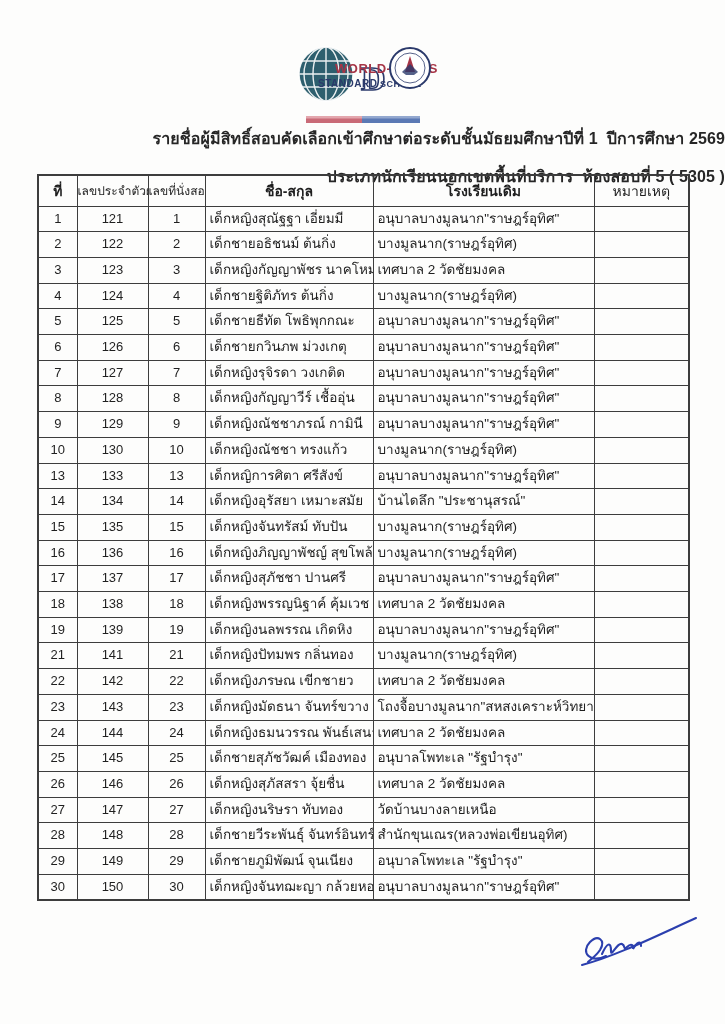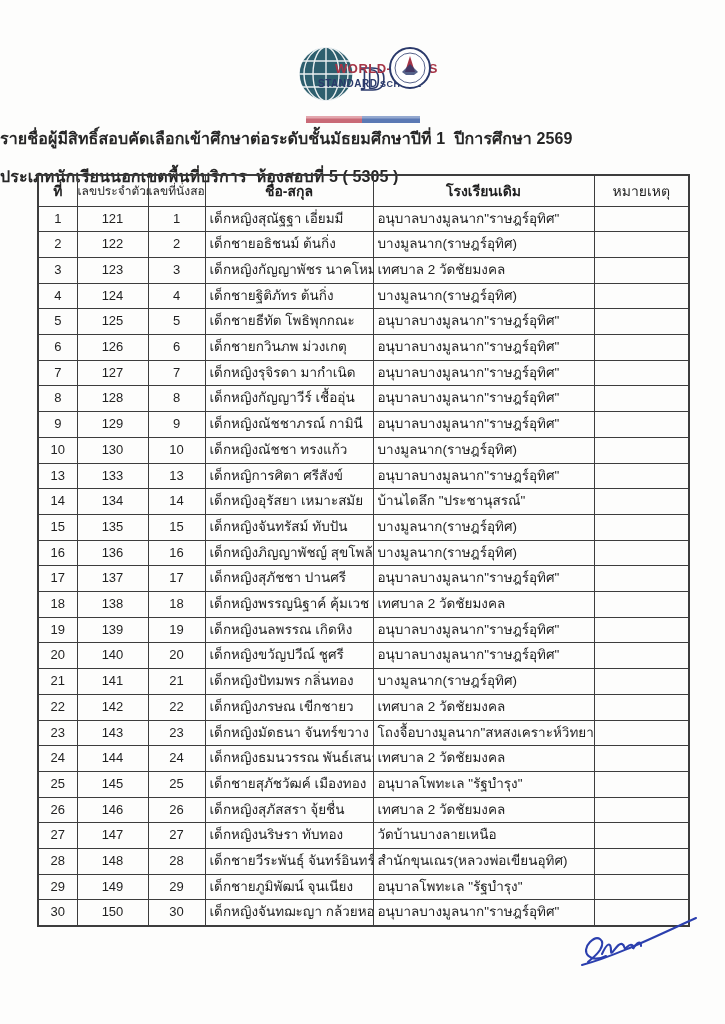--- a/index.html
+++ b/index.html
@@ -9,21 +9,21 @@
   }
   *{box-sizing:border-box;margin:0;padding:0;}
   html,body{width:725px;}
   body{font-family:"Liberation Sans",sans-serif;background:#e8e8e8;}
   .page{position:relative;width:725px;height:1024px;background:var(--paper);
         overflow:hidden;color:var(--ink);}
   
   .logo-wrap{position:absolute;top:42px;left:50%;transform:translateX(-50%);
              width:150px;height:90px;}
   
-  .title{position:absolute;left:0;width:725px;text-align:left;font-weight:bold;
+  .title{position:absolute;left:0;width:725px;text-align:right;font-weight:bold;
          font-size:16px;color:#262626;letter-spacing:.1px;white-space:pre;}
   .title.l1{top:126px;}
   .title.l2{top:164px;}
   
   table.roster{position:absolute;left:37px;top:174px;width:651px;
                border-collapse:collapse;table-layout:fixed;
                font-size:13.5px;color:var(--ink);}
   table.roster td,table.roster th{border:1.5px solid var(--border);
                overflow:hidden;white-space:nowrap;vertical-align:middle;}
   table.roster{border:2px solid var(--border);}
@@ -149,21 +149,21 @@
           <td class="c1">126</td>
           <td class="c2">6</td>
           <td class="c3">เด็กชายกวินภพ  ม่วงเกตุ</td>
           <td class="c4">อนุบาลบางมูลนาก"ราษฎร์อุทิศ"</td>
           <td class="c5"></td>
         </tr>
         <tr>
           <td class="c0">7</td>
           <td class="c1">127</td>
           <td class="c2">7</td>
-          <td class="c3">เด็กหญิงรุจิรดา  มากำเนิด</td>
+          <td class="c3">เด็กหญิงรุจิรดา  วงเกติด</td>
           <td class="c4">อนุบาลบางมูลนาก"ราษฎร์อุทิศ"</td>
           <td class="c5"></td>
         </tr>
         <tr>
           <td class="c0">8</td>
           <td class="c1">128</td>
           <td class="c2">8</td>
           <td class="c3">เด็กหญิงกัญญาวีร์  เชื้ออุ่น</td>
           <td class="c4">อนุบาลบางมูลนาก"ราษฎร์อุทิศ"</td>
           <td class="c5"></td>
@@ -230,28 +230,20 @@
           <td class="c2">18</td>
           <td class="c3">เด็กหญิงพรรญนิฐาค์  คุ้มเวช</td>
           <td class="c4">เทศบาล 2 วัดชัยมงคล</td>
           <td class="c5"></td>
         </tr>
         <tr>
           <td class="c0">19</td>
           <td class="c1">139</td>
           <td class="c2">19</td>
           <td class="c3">เด็กหญิงนลพรรณ  เกิดหิง</td>
-          <td class="c4">อนุบาลบางมูลนาก"ราษฎร์อุทิศ"</td>
-          <td class="c5"></td>
-        </tr>
-        <tr>
-          <td class="c0">20</td>
-          <td class="c1">140</td>
-          <td class="c2">20</td>
-          <td class="c3">เด็กหญิงขวัญปวีณ์  ชูศรี</td>
           <td class="c4">อนุบาลบางมูลนาก"ราษฎร์อุทิศ"</td>
           <td class="c5"></td>
         </tr>
         <tr>
           <td class="c0">21</td>
           <td class="c1">141</td>
           <td class="c2">21</td>
           <td class="c3">เด็กหญิงปัทมพร  กลิ่นทอง</td>
           <td class="c4">บางมูลนาก(ราษฎร์อุทิศ)</td>
           <td class="c5"></td>

